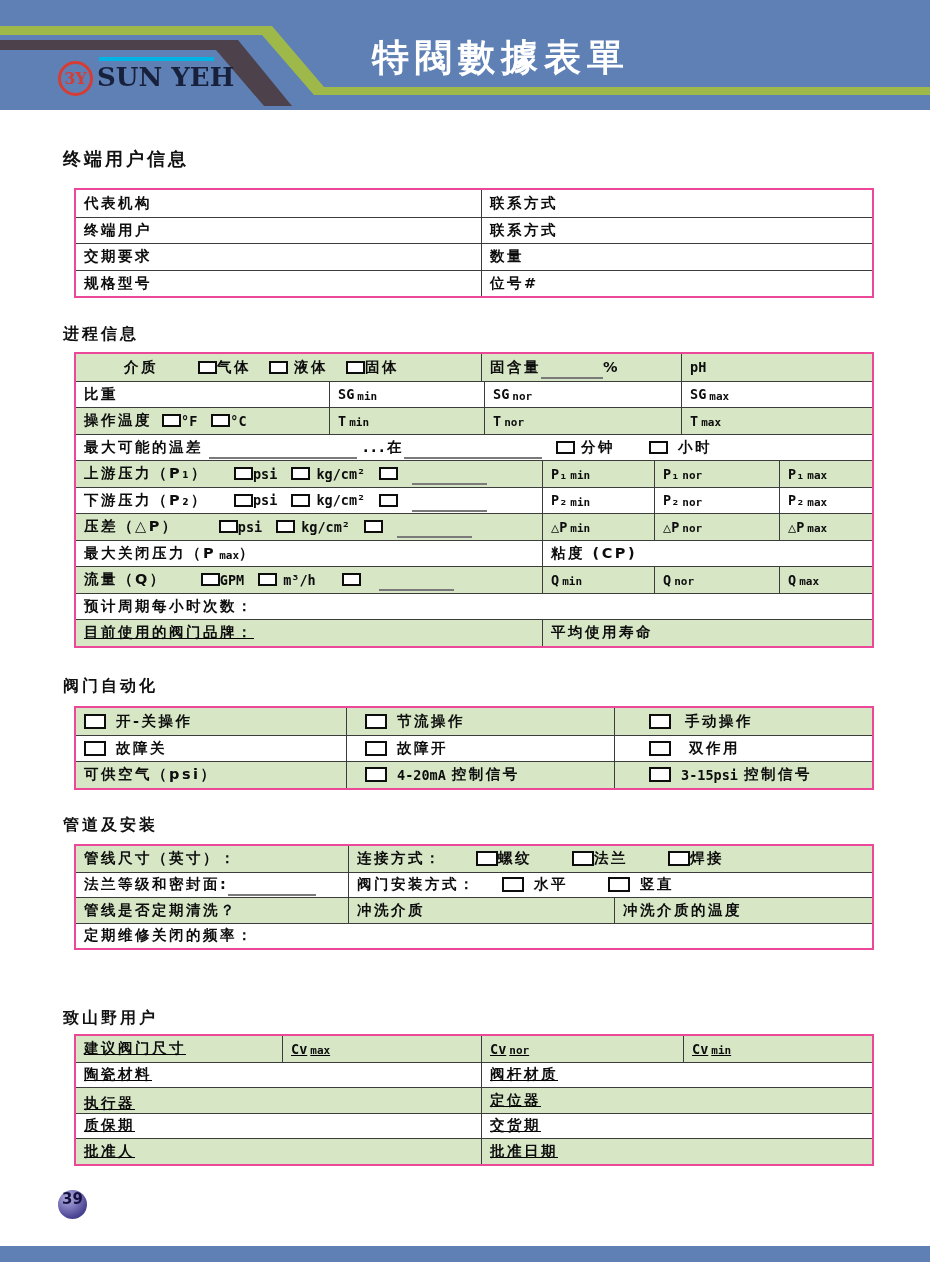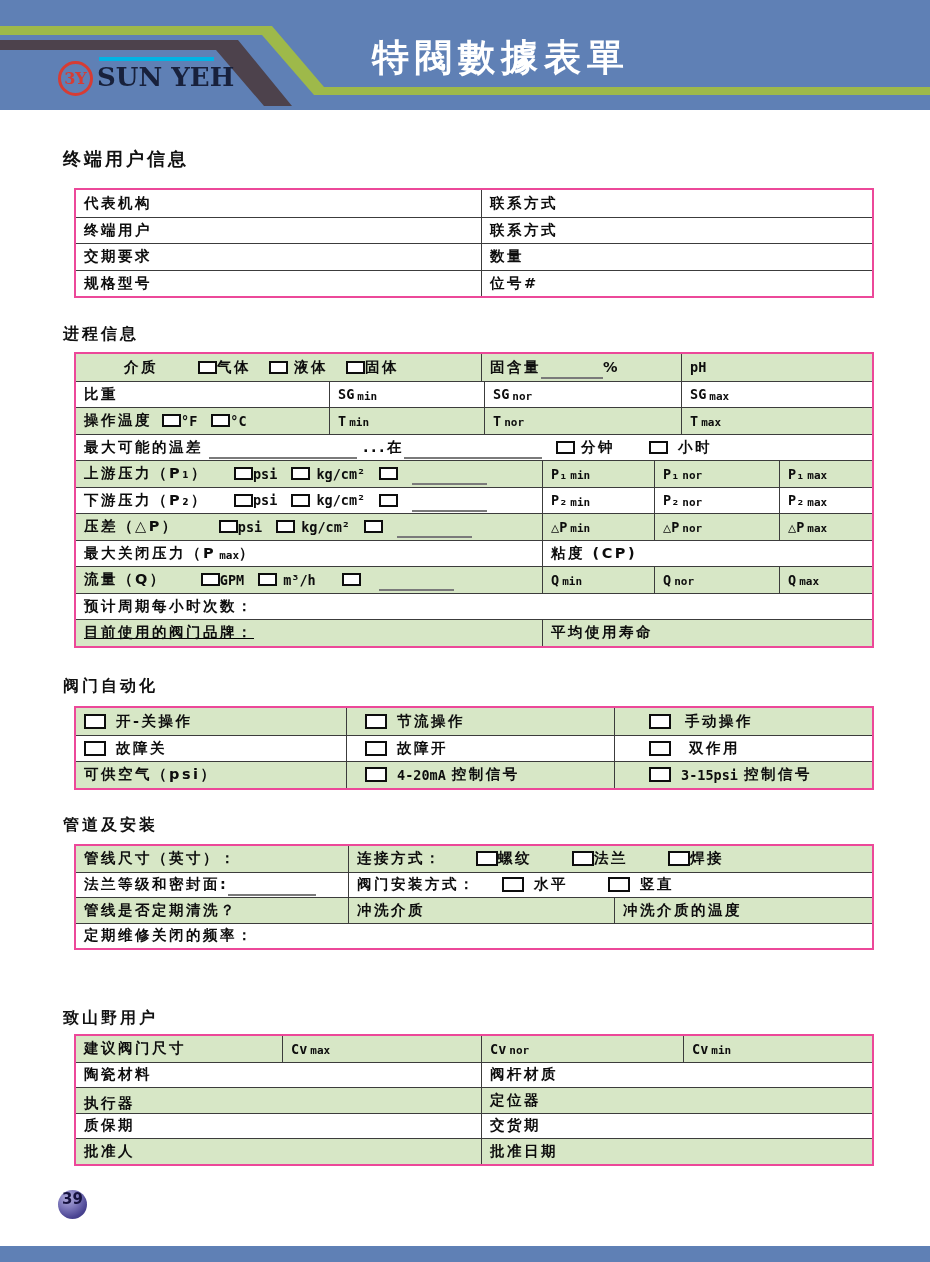--- a/index.html
+++ b/index.html
@@ -399,21 +399,21 @@
     </div>
     <div class="row row-sm">
       <div class="cell grow">
           <span class="zh">定期维修关闭的频率：</span>
         </div>
     </div>
   </div>
 
 
   <div class="sec-title" style="top:1008px;">致山野用户</div>
-  <div class="tbl" style="top:1034px;">
+  <div class="tbl" style="top:1034px;text-decoration:underline;">
     <div class="row row-sm g">
       <div class="cell" style="width:206px;">
           <span class="zh">建议阀门尺寸</span>
         </div>
       <div class="cell" style="width:199px;">
           <span class="lt">Cv</span>
           <span class="lts">max</span>
         </div>
       <div class="cell" style="width:202px;">
           <span class="lt">Cv</span>

